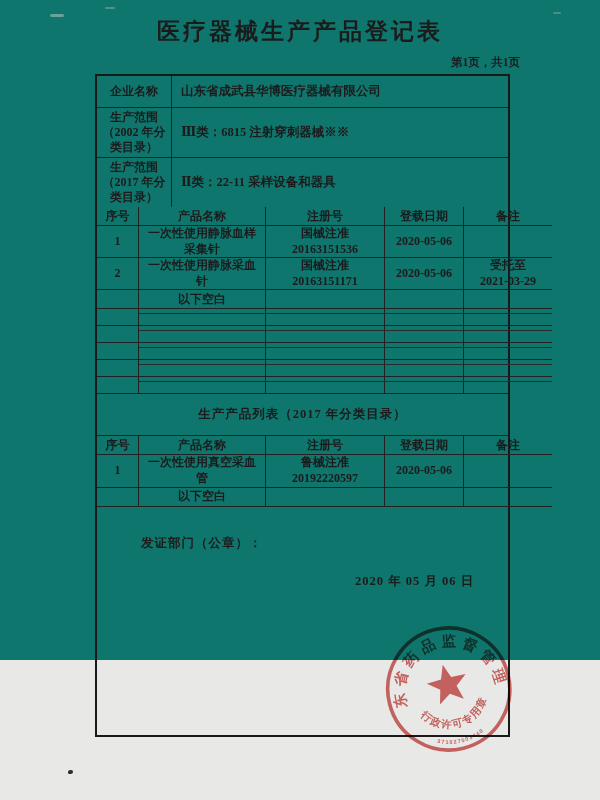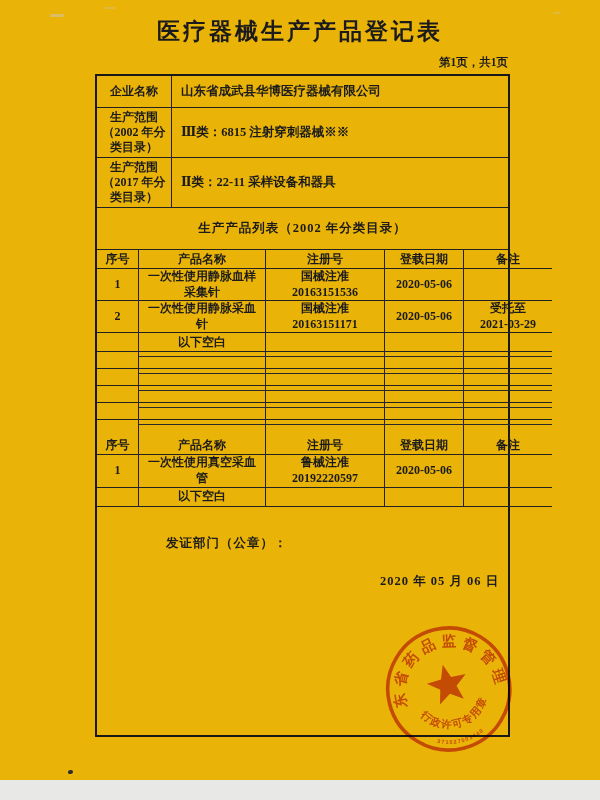--- a/index.html
+++ b/index.html
@@ -2,29 +2,29 @@
 <html><head>
 <meta charset="utf-8">
 <style>
   html,body{margin:0;padding:0;}
   body{
     width:600px;height:800px;overflow:hidden;
     background:#e8e8e6;
     font-family:"Liberation Serif","DejaVu Serif",serif;
   }
   .paper{
-    position:relative;width:600px;height:780px;
-    background:#eab308;color:#1b1b1b;font-weight:bold;
+    position:relative;width:600px;height:660px;
+    background:#0f766e;color:#1b1b1b;font-weight:bold;
   }
   .doc-title{
     position:absolute;top:16px;left:0;width:600px;
     text-align:center;font-size:23px;font-weight:bold;letter-spacing:3px;
   }
   .page-note{
-    position:absolute;top:55px;right:92px;font-size:11.5px;font-weight:bold;
+    position:absolute;top:55px;right:80px;font-size:11.5px;font-weight:bold;
   }
   .form-wrap{
     position:absolute;left:95px;top:74px;width:415px;height:663px;
     border:2px solid #191919;box-sizing:border-box;
     display:flex;flex-direction:column;
   }
   table{border-collapse:collapse;table-layout:fixed;width:100%;padding-left:44px;}
   td{border:1.5px solid #222;padding:0 4px;font-size:12px;font-weight:bold;
      text-align:center;vertical-align:middle;overflow:hidden;}
   
@@ -50,21 +50,21 @@
   .prod-table td.c-note{width:80px;}
   .prod-table tr.r td{height:31px;}
   .prod-table tr.blank td{height:18px;}
   .prod-table tr.e-top td{height:4px;border-bottom:1.3px solid #2a2a2a;padding:0;}
   .prod-table tr.e-top td.spanner{border-bottom:none;}
   .prod-table tr.e-bot td{height:11px;padding:0;}
   .prod-table tr.last td{border-bottom:none;}
   .ml{white-space:pre-line;line-height:1.3;}
   .t2002 tr:last-child td{border-bottom:none;}
   .t2017 tr:last-child td{border-bottom:1.5px solid #222;}
-  .footer-area{position:relative;flex:1;margin-left:25px;}
+  .footer-area{position:relative;flex:1;}
   .issuer-label{position:absolute;left:44px;top:28px;font-size:12.5px;letter-spacing:1px;}
   .issue-date{position:absolute;left:258px;top:66px;font-size:12.5px;letter-spacing:1px;}
   .seal{
     position:absolute;left:381px;top:620px;width:136px;height:140px;
     mix-blend-mode:multiply;opacity:.88;z-index:6;pointer-events:none;
   }
   .seal svg{width:100%;height:100%;}
   .artifact{position:absolute;background:#c9c9c5;border-radius:2px;}
   .a1{left:50px;top:14px;width:14px;height:3px;opacity:.5;}
   .a2{left:105px;top:7px;width:10px;height:2px;opacity:.35;}
@@ -99,21 +99,20 @@
       </tr>
       <tr class="h43">
         <td class="lbl">生产范围
 （2017 年分
 类目录）</td>
         <td class="val">Ⅱ类：22-11 采样设备和器具</td>
       </tr>
     </tbody>
       </table>
 
-    <div class="section-band">生产产品列表（2002 年分类目录）</div>
 
     <table class="prod-table t2002">
       <tbody>
           <tr class="hdr">
         <td class="c-no">序号</td>
         <td class="c-name">产品名称</td>
         <td class="c-reg">注册号</td>
         <td class="c-date">登载日期</td>
         <td class="c-note">备注</td>
       </tr>
@@ -203,20 +202,21 @@
       </tr>
       <tr class="e-bot last">
         <td class="c-name"></td>
             <td class="c-reg"></td>
             <td class="c-date"></td>
             <td class="c-note"></td>
       </tr>
     </tbody>
       </table>
 
+    <div class="section-band">生产产品列表（2017 年分类目录）</div>
 
     <table class="prod-table t2017">
       <tbody>
           <tr class="hdr">
         <td class="c-no">序号</td>
         <td class="c-name">产品名称</td>
         <td class="c-reg">注册号</td>
         <td class="c-date">登载日期</td>
         <td class="c-note">备注</td>
       </tr>

